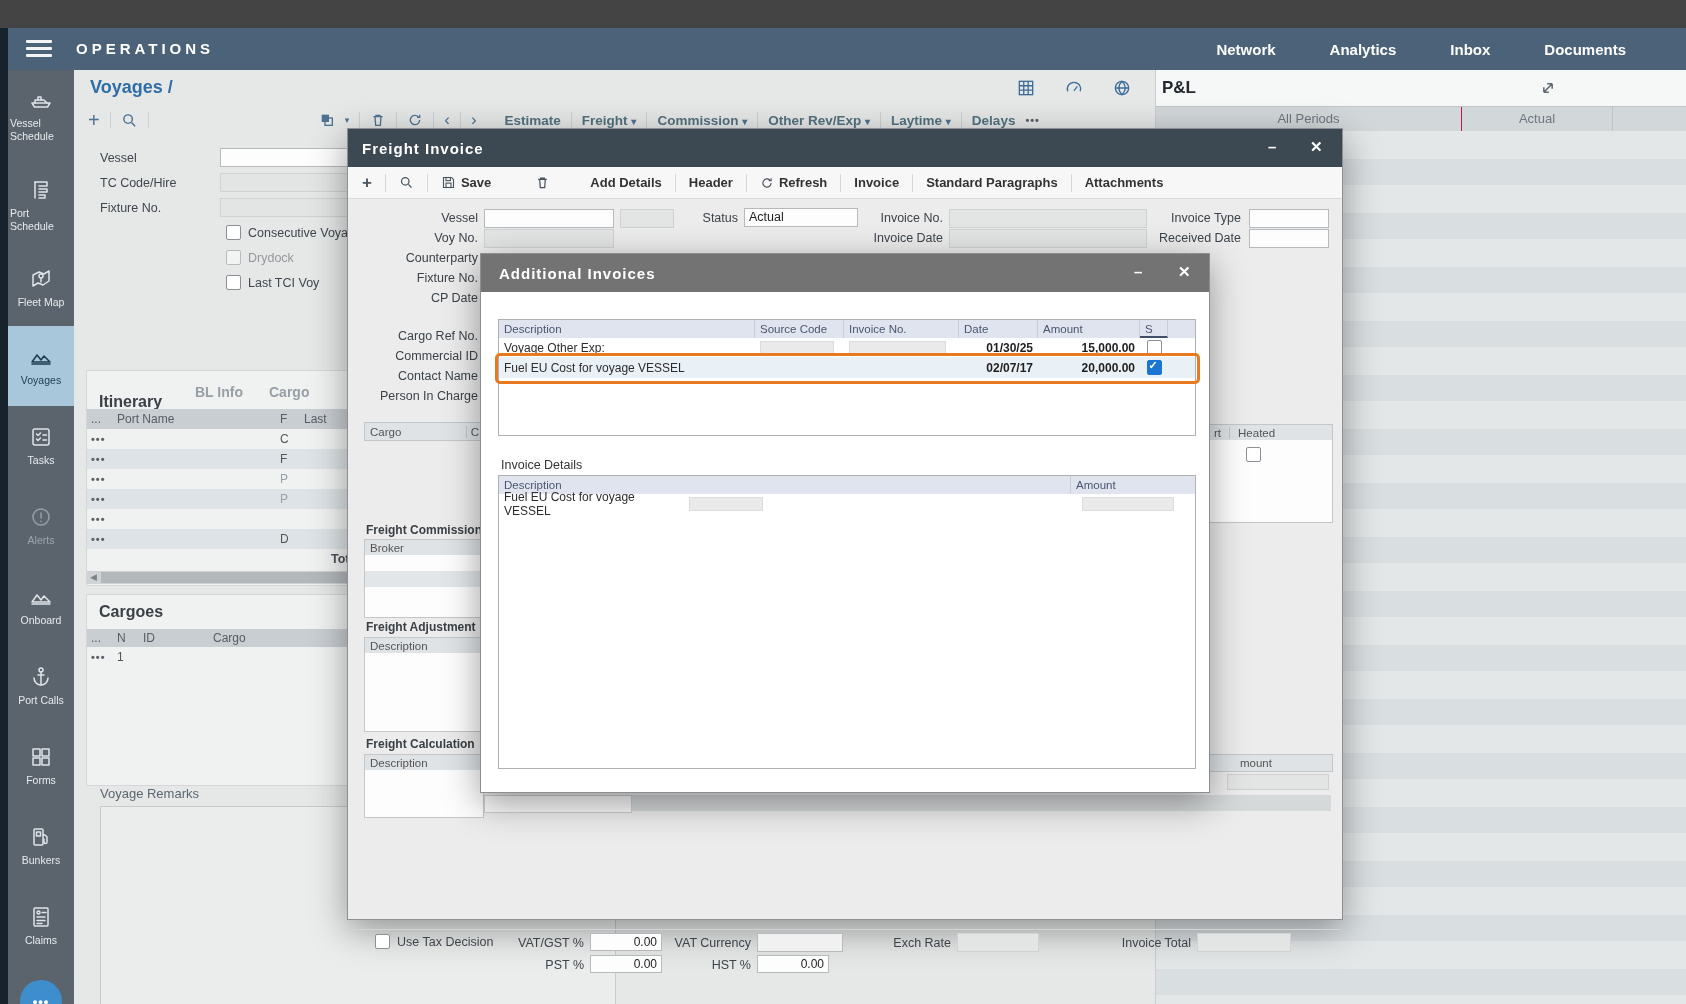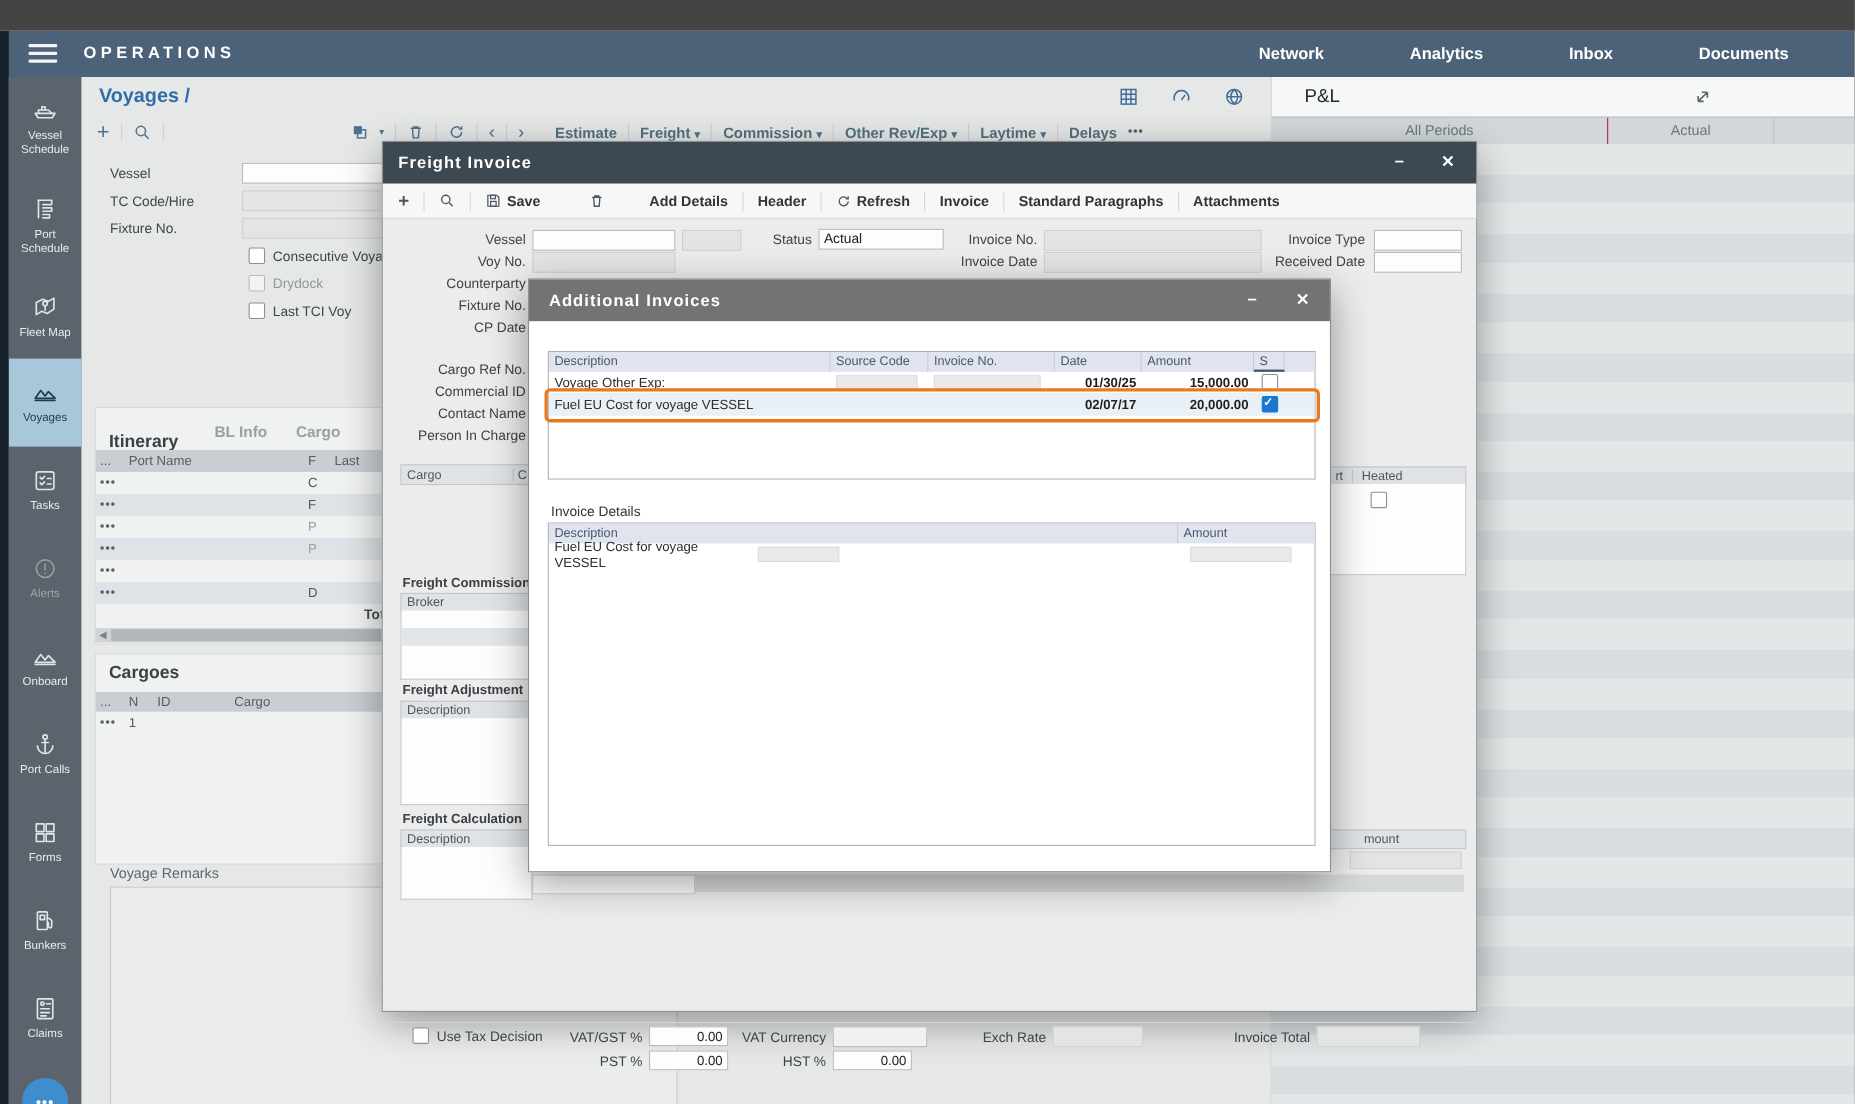--- a/index.html
+++ b/index.html
@@ -5,30 +5,30 @@
   html,body{margin:0;padding:0;background:#444;}
   #screen{position:relative;width:1686px;height:1004px;overflow:hidden;
     background:#e6e8e8;font-family:"Liberation Sans",sans-serif;color:#3f464d;margin-top:28px;}
   .abs{position:absolute;}
   svg{display:block;}
   
   #topbar{left:0;top:0;width:1686px;height:42px;background:#4c6278;z-index:6;}
   .hamburger{left:26px;top:12px;width:26px;height:18px;cursor:pointer;}
   .hamburger span{display:block;height:3px;background:#f2f4f6;margin-bottom:4px;border-radius:1px;}
   .app-title{left:76px;top:12px;color:#fff;font-size:15px;font-weight:bold;letter-spacing:4px;}
-  .top-menu{right:60px;top:0;height:42px;display:flex;align-items:center;gap:78px;}
+  .top-menu{right:60px;top:0;height:42px;display:flex;align-items:center;gap:54px;}
   .top-menu .tm{color:#fff;font-size:15px;font-weight:bold;cursor:pointer;}
   
   #leftedge{left:0;top:0;width:8px;height:1004px;background:#18222c;z-index:7;}
   #sidebar{left:8px;top:42px;width:66px;height:962px;background:#5b646d;z-index:6;
     display:flex;flex-direction:column;align-items:stretch;}
   .side-item{display:flex;flex-direction:column;align-items:center;justify-content:center;
     padding:10px 2px;color:#e7ebee;cursor:pointer;}
   .side-item .ic{color:#dfe4e8;margin-bottom:5px;}
-  .side-item .sl{font-size:10.5px;text-align:center;line-height:1.2;}
+  .side-item .sl{font-size:10.5px;line-height:1.2;}
   .side-item.active{background:#a8c7db;color:#1e3b50;}
   .side-item.active .ic{color:#1e3b50;}
   .side-item.dim{opacity:.45;}
   .chat-bubble{margin:14px auto 0;width:42px;height:42px;border-radius:50%;
     background:#3e8ecd;display:flex;align-items:center;justify-content:center;cursor:pointer;}
   .chat-bubble .dots{color:#fff;font-size:13px;letter-spacing:1px;font-weight:bold;}
   
   #main{left:74px;top:42px;width:1081px;height:962px;z-index:1;}
   .page-title{left:16px;top:7px;font-size:18px;font-weight:bold;color:#2f6da6;}
   .mtoolbar{left:14px;top:38px;height:24px;display:flex;align-items:center;gap:10px;color:#4e7392;}
@@ -48,21 +48,21 @@
   .ptitle{font-size:16px;font-weight:bold;color:#3a4046;}
   .ptab{font-size:14px;font-weight:bold;color:#97a0a7;cursor:pointer;}
   .thead{background:#c9ced3;color:#565d64;font-size:12px;display:flex;align-items:center;}
   .trow{display:flex;align-items:center;font-size:12px;color:#555;}
   .trow:nth-child(even){background:#dde3e6;}
   .dots3{color:#5a6167;font-size:11px;letter-spacing:1px;font-weight:bold;}
   .scroll{background:#cfd3d5;}
   .thumb{background:#b3b8bb;}
   
   #pnl{left:1155px;top:42px;width:531px;height:962px;background:#f6f7f7;z-index:1;border-left:1px solid #c9cdcf;}
-  .pnl-title{left:30px;top:8px;font-size:17px;font-weight:normal;color:#22282e;}
+  .pnl-title{left:6px;top:8px;font-size:17px;font-weight:bold;color:#22282e;}
   .pnl-sub{left:0;top:36px;width:531px;height:25px;background:#d2d7d9;border-top:1px solid #bfc4c6;
     border-bottom:1px solid #bfc4c6;display:flex;font-size:13px;color:#6d7780;}
   .pnl-sub .c1{width:305px;text-align:center;line-height:24px;border-right:1px solid #be185d;}
   .pnl-sub .c2{width:150px;text-align:center;line-height:24px;border-right:1px solid #bfc4c6;}
   .pnl-body{left:0;top:61px;width:531px;height:901px;
     background:repeating-linear-gradient(to bottom,#e4e7e8 0 28px,#d9dee0 28px 54px);}
   
   .modal{box-shadow:0 10px 34px rgba(0,0,0,.38);}
   .mtitle{color:#fff;font-size:15px;font-weight:bold;letter-spacing:1px;}
   .wbtn{color:#fff;font-size:15px;font-weight:bold;cursor:pointer;}

